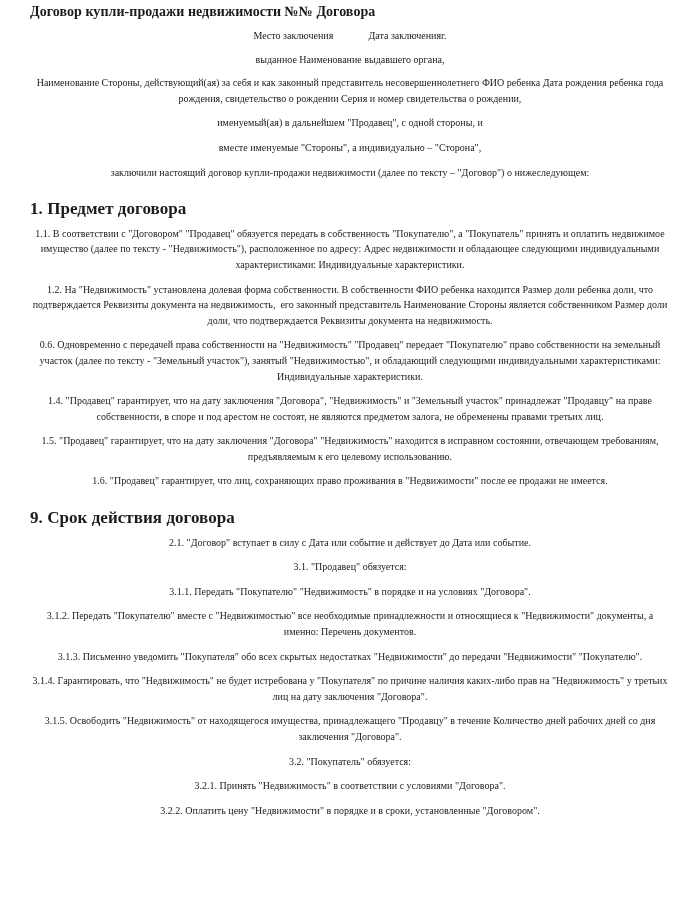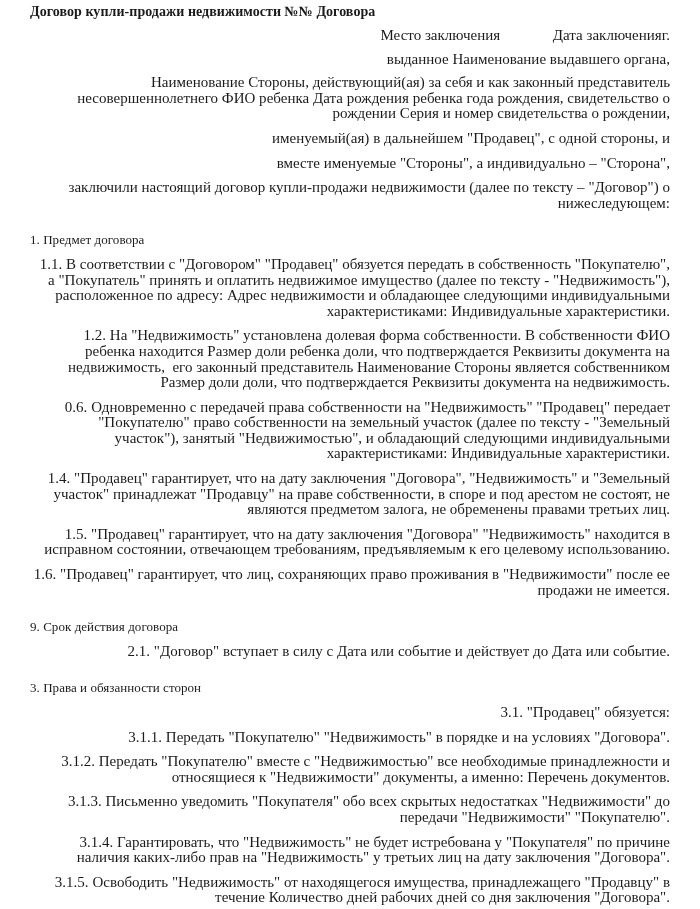--- a/index.html
+++ b/index.html
@@ -22,33 +22,33 @@
     background: #ffffff;
   }
   .doc-title {
     font-size: 14px;
     font-weight: bold;
     line-height: 15px;
     margin: 0 0 9px 0;
     letter-spacing: 0.05px;
   }
   p.para {
-    font-size: 15px;
+    font-size: 10px;
     line-height: 15.6px;
     margin: 8px 0 9px 0;
-    text-align: right;
+    text-align: center;
     white-space: pre-wrap;
     letter-spacing: 0.01px;
   }
   p.para.nogap {
     margin-bottom: 0;
   }
   h2.section {
-    font-size: 13px;
-    font-weight: normal;
+    font-size: 17px;
+    font-weight: bold;
     line-height: 15.6px;
     margin: 21px 0 9px 0;
     letter-spacing: 0.05px;
   }
   .preamble-group p.para {
     margin-bottom: 0;
   }
   .preamble-group {
     margin-bottom: 9px;
   }
@@ -74,21 +74,20 @@
   <p class="para">1.1. В соответствии с "Договором" "Продавец" обязуется передать в собственность "Покупателю", а "Покупатель" принять и оплатить недвижимое имущество (далее по тексту - "Недвижимость"), расположенное по адресу: Адрес недвижимости и обладающее следующими индивидуальными характеристиками: Индивидуальные характеристики.</p>
   <p class="para">1.2. На "Недвижимость" установлена долевая форма собственности. В собственности ФИО ребенка находится Размер доли ребенка доли, что подтверждается Реквизиты документа на недвижимость,  его законный представитель Наименование Стороны является собственником Размер доли доли, что подтверждается Реквизиты документа на недвижимость.</p>
   <p class="para">0.6. Одновременно с передачей права собственности на "Недвижимость" "Продавец" передает "Покупателю" право собственности на земельный участок (далее по тексту - "Земельный участок"), занятый "Недвижимостью", и обладающий следующими индивидуальными характеристиками: Индивидуальные характеристики.</p>
   <p class="para">1.4. "Продавец" гарантирует, что на дату заключения "Договора", "Недвижимость" и "Земельный участок" принадлежат "Продавцу" на праве собственности, в споре и под арестом не состоят, не являются предметом залога, не обременены правами третьих лиц.</p>
   <p class="para">1.5. "Продавец" гарантирует, что на дату заключения "Договора" "Недвижимость" находится в исправном состоянии, отвечающем требованиям, предъявляемым к его целевому использованию.</p>
   <p class="para">1.6. "Продавец" гарантирует, что лиц, сохраняющих право проживания в "Недвижимости" после ее продажи не имеется.</p>
 
   <h2 class="section">9. Срок действия договора</h2>
   <p class="para">2.1. "Договор" вступает в силу с Дата или событие и действует до Дата или событие.</p>
 
-  <h2 class="section">3. Права и обязанности сторон</h2>
   <p class="para">3.1. "Продавец" обязуется:</p>
   <p class="para">3.1.1. Передать "Покупателю" "Недвижимость" в порядке и на условиях "Договора".</p>
   <p class="para">3.1.2. Передать "Покупателю" вместе с "Недвижимостью" все необходимые принадлежности и относящиеся к "Недвижимости" документы, а именно: Перечень документов.</p>
   <p class="para">3.1.3. Письменно уведомить "Покупателя" обо всех скрытых недостатках "Недвижимости" до передачи "Недвижимости" "Покупателю".</p>
   <p class="para">3.1.4. Гарантировать, что "Недвижимость" не будет истребована у "Покупателя" по причине наличия каких-либо прав на "Недвижимость" у третьих лиц на дату заключения "Договора".</p>
   <p class="para">3.1.5. Освободить "Недвижимость" от находящегося имущества, принадлежащего "Продавцу" в течение Количество дней рабочих дней со дня заключения "Договора".</p>
   <p class="para">3.2. "Покупатель" обязуется:</p>
   <p class="para">3.2.1. Принять "Недвижимость" в соответствии с условиями "Договора".</p>
   <p class="para">3.2.2. Оплатить цену "Недвижимости" в порядке и в сроки, установленные "Договором".</p>
 

